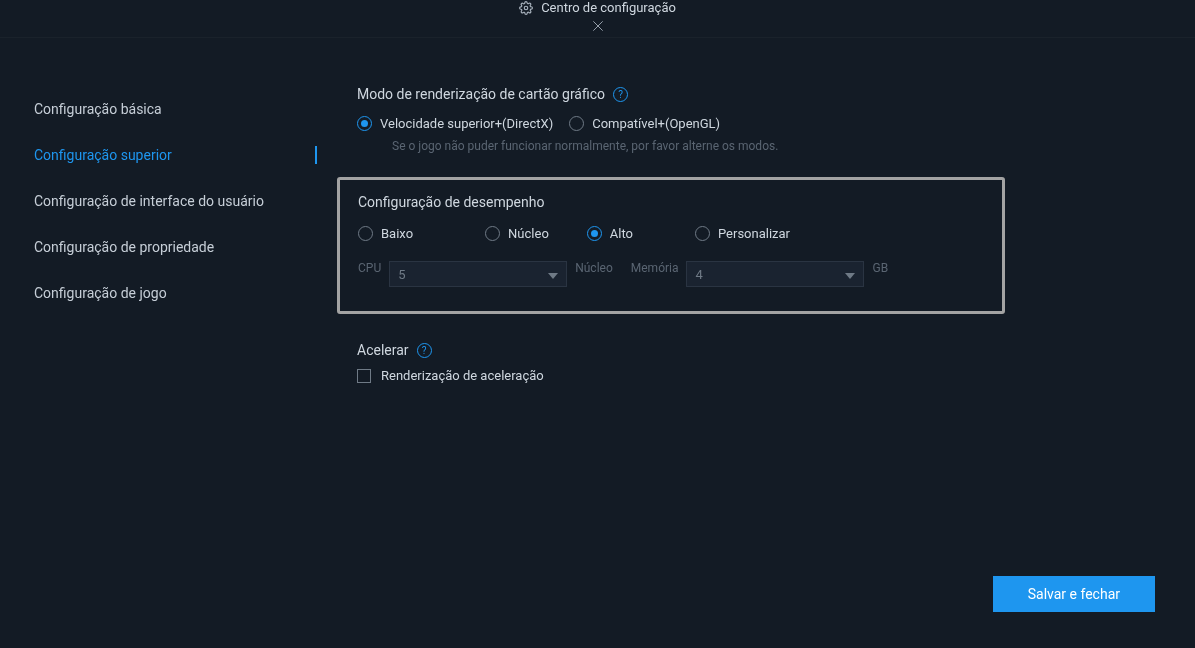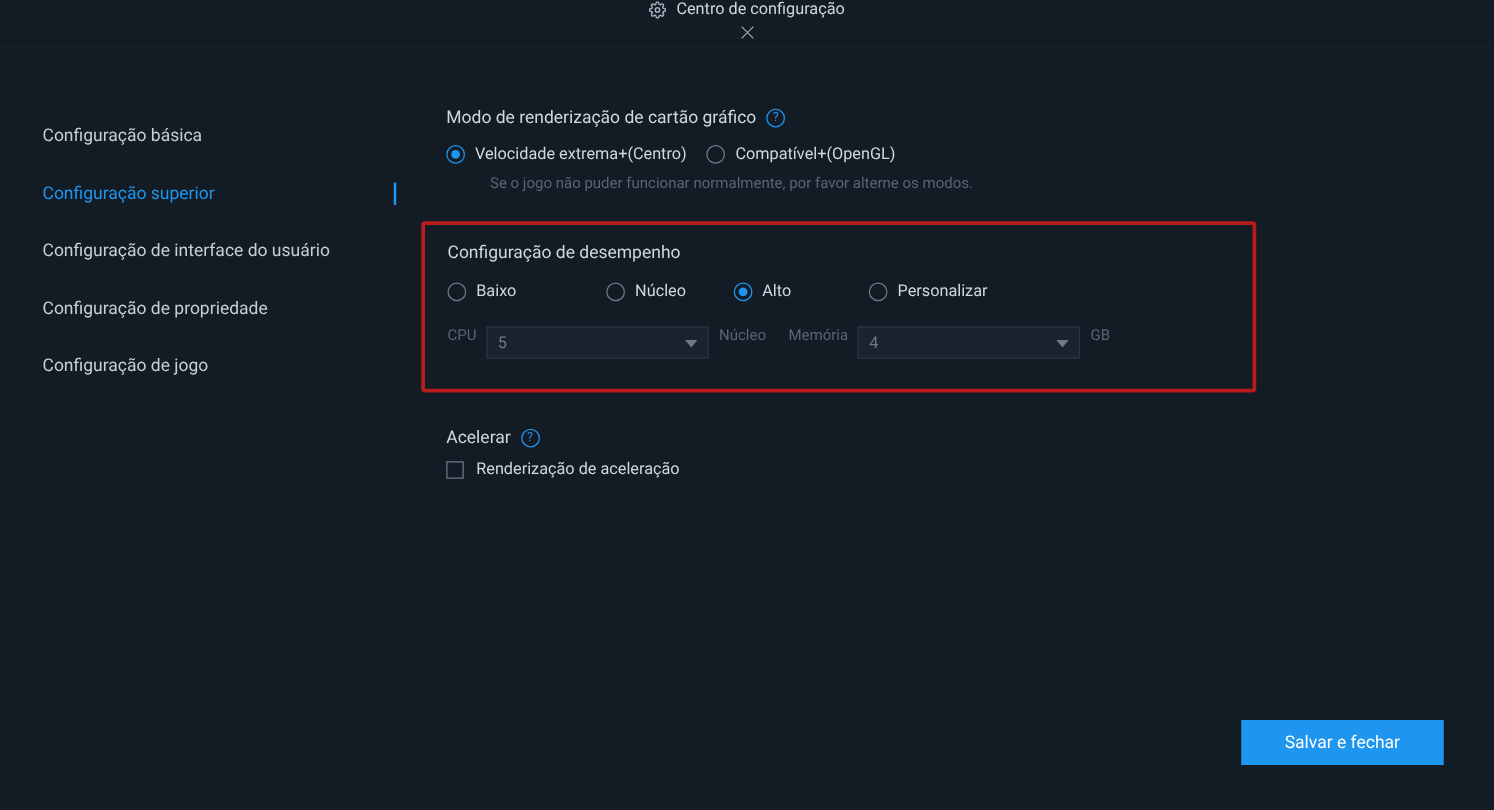--- a/index.html
+++ b/index.html
@@ -141,21 +141,21 @@
       font-size: 13px;
       color: #cfd7df;
     }
     .hint-text {
       font-size: 12px;
       color: #5a6572;
       margin-bottom: 24px;
       margin-left: 35px;
     }
     .highlight-box {
-      border: 3px solid #b91c1c;
+      border: 3px solid #a3a3a3;
       border-radius: 3px;
       padding: 14px 18px 24px 18px;
       margin-bottom: 28px;
       margin-left: -20px;
       width: 668px;
     }
     .perf-radio-row {
       display: flex;
       align-items: center;
       gap: 0;
@@ -265,21 +265,21 @@
 
   <div class="content">
 
     <div class="section-title">
       <span>Modo de renderização de cartão gráfico</span>
       <span class="help-icon">?</span>
     </div>
     <div class="radio-row">
       <div class="radio-option">
         <span class="radio-circle checked"></span>
-        <span class="radio-label">Velocidade extrema+(Centro)</span>
+        <span class="radio-label">Velocidade superior+(DirectX)</span>
       </div>
       <div class="radio-option">
         <span class="radio-circle"></span>
         <span class="radio-label">Compatível+(OpenGL)</span>
       </div>
     </div>
     <div class="hint-text">Se o jogo não puder funcionar normalmente, por favor alterne os modos.</div>
 
     <div class="highlight-box">
       <div class="section-title" style="margin-bottom:16px;">Configuração de desempenho</div>

